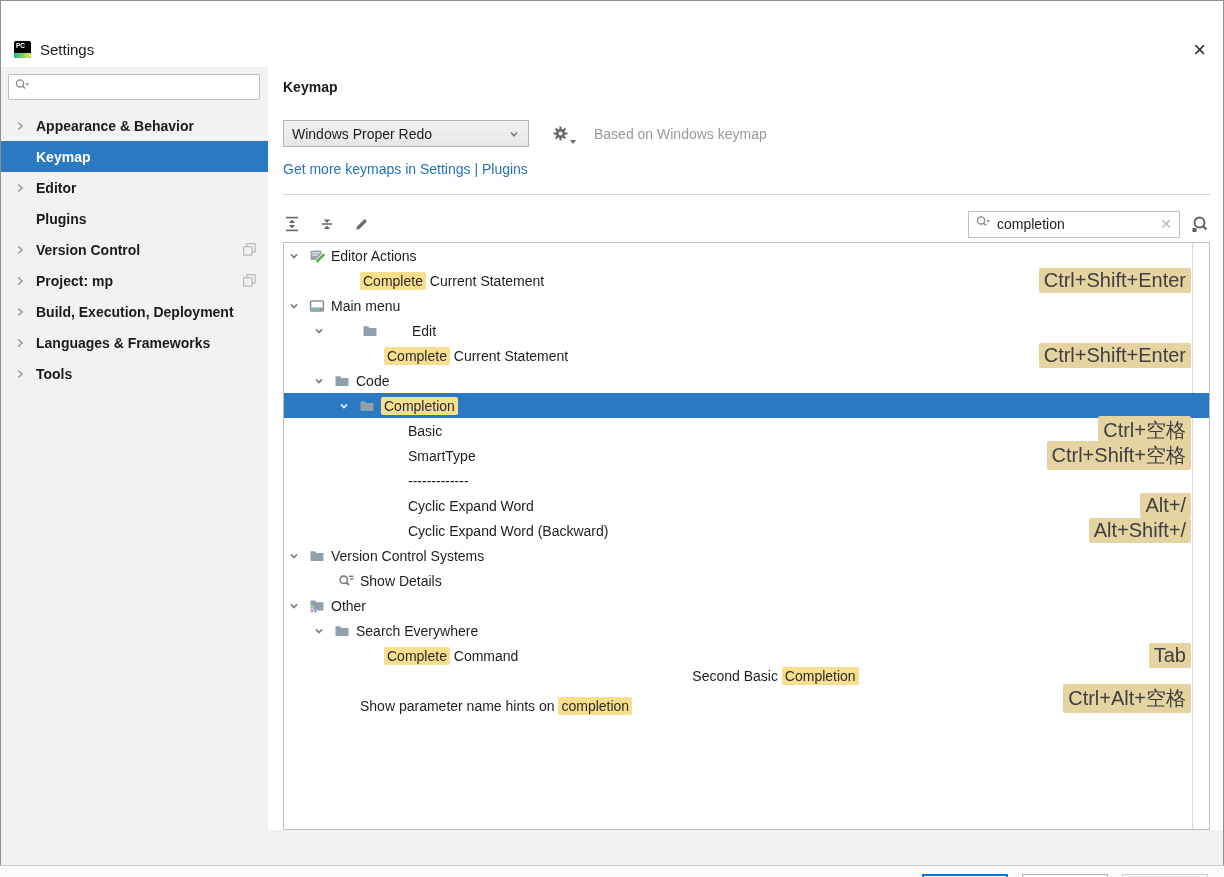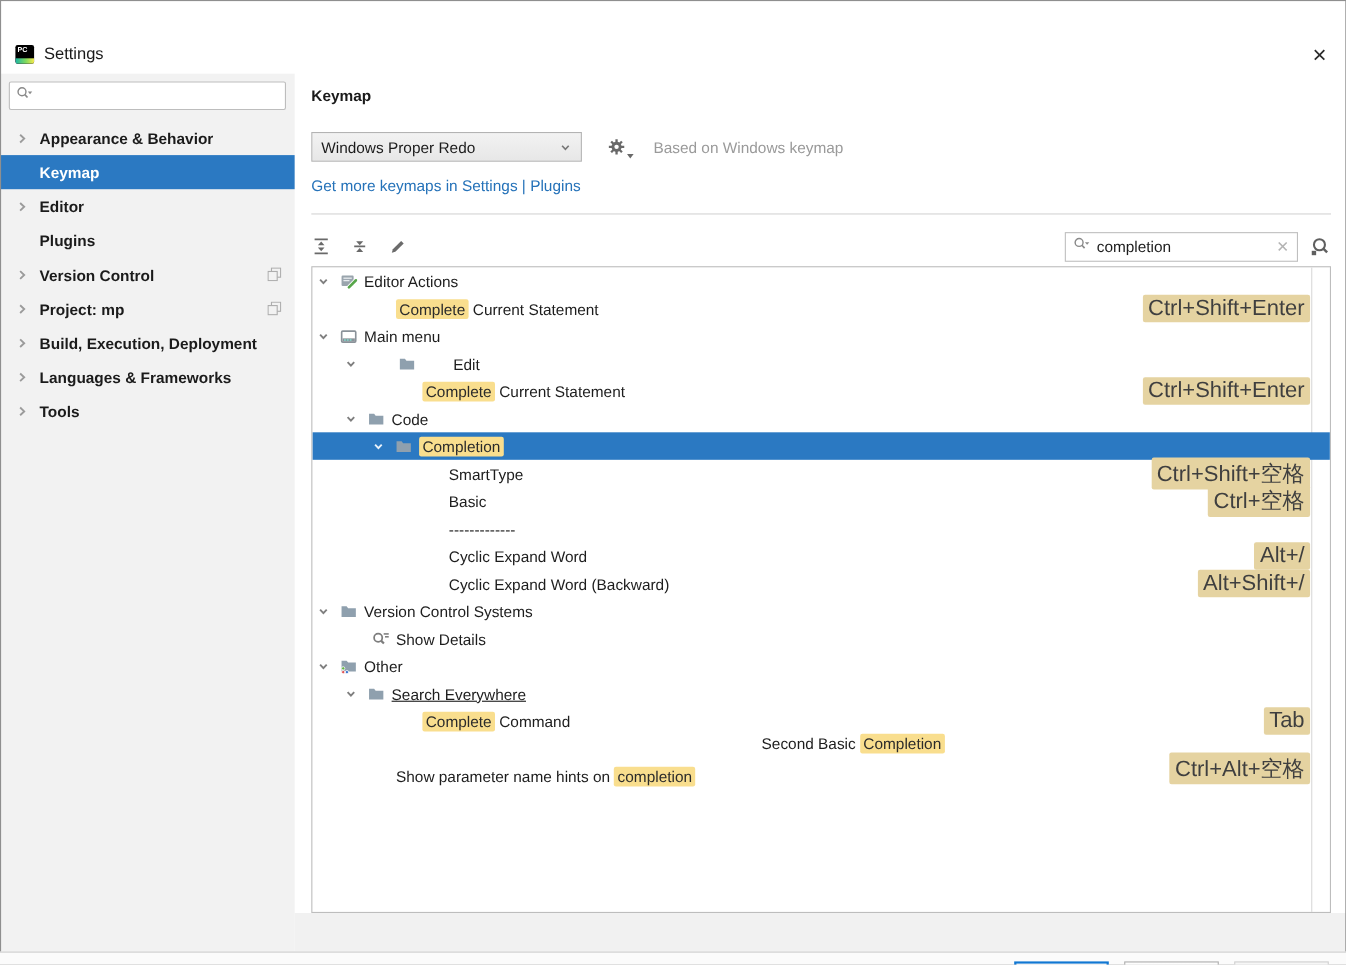--- a/index.html
+++ b/index.html
@@ -340,26 +340,26 @@
                 </svg>
               </span>
               <span class="t-icon">
                 <svg width="16" height="16" viewBox="0 0 16 16">
                   <path d="M1.5 3.2 h4.6 l1.4 1.7 h7 v8.1 h-13 z" fill="#8FA0AE"></path>
                 </svg>
               </span>
               <span class="t-label"><span class="hl">Completion</span></span>
             </div>
             <div class="trow" style="padding-left: 124px;">
+              <span class="t-label"><span>Basic</span></span>
+              <span class="chip">Ctrl+空格</span>
+            </div>
+            <div class="trow" style="padding-left: 124px;">
               <span class="t-label"><span>SmartType</span></span>
               <span class="chip">Ctrl+Shift+空格</span>
-            </div>
-            <div class="trow" style="padding-left: 124px;">
-              <span class="t-label"><span>Basic</span></span>
-              <span class="chip">Ctrl+空格</span>
             </div>
             <div class="trow" style="padding-left: 124px;">
               <span class="t-label"><span>-------------</span></span>
             </div>
             <div class="trow" style="padding-left: 124px;">
               <span class="t-label"><span>Cyclic Expand Word</span></span>
               <span class="chip">Alt+/</span>
             </div>
             <div class="trow" style="padding-left: 124px;">
               <span class="t-label"><span>Cyclic Expand Word (Backward)</span></span>
@@ -398,21 +398,21 @@
               <span class="t-icon">
                 <svg width="16" height="16" viewBox="0 0 16 16">
                   <path d="M1.5 2.6 h4.6 l1.4 1.7 h7 v8.1 h-13 z" fill="#8FA0AE"></path>
                   <circle cx="3" cy="9.6" r="1.5" fill="#62B543" stroke="#FFF" stroke-width="0.7"></circle>
                   <circle cx="3" cy="13" r="1.5" fill="#E05555" stroke="#FFF" stroke-width="0.7"></circle>
                   <circle cx="6.4" cy="13" r="1.5" fill="#3B76D2" stroke="#FFF" stroke-width="0.7"></circle>
                 </svg>
               </span>
               <span class="t-label"><span>Other</span></span>
             </div>
-            <div class="trow" style="padding-left: 29px; text-decoration: underline;">
+            <div class="trow" style="padding-left: 29px;">
               <span class="t-chev">
                 <svg width="12" height="12" viewBox="0 0 12 12">
                   <path d="M3 4.3 L6 7.5 L9 4.3" fill="none" stroke="#7F7F7F" stroke-width="1.7"></path>
                 </svg>
               </span>
               <span class="t-icon">
                 <svg width="16" height="16" viewBox="0 0 16 16">
                   <path d="M1.5 3.2 h4.6 l1.4 1.7 h7 v8.1 h-13 z" fill="#8FA0AE"></path>
                 </svg>
               </span>

